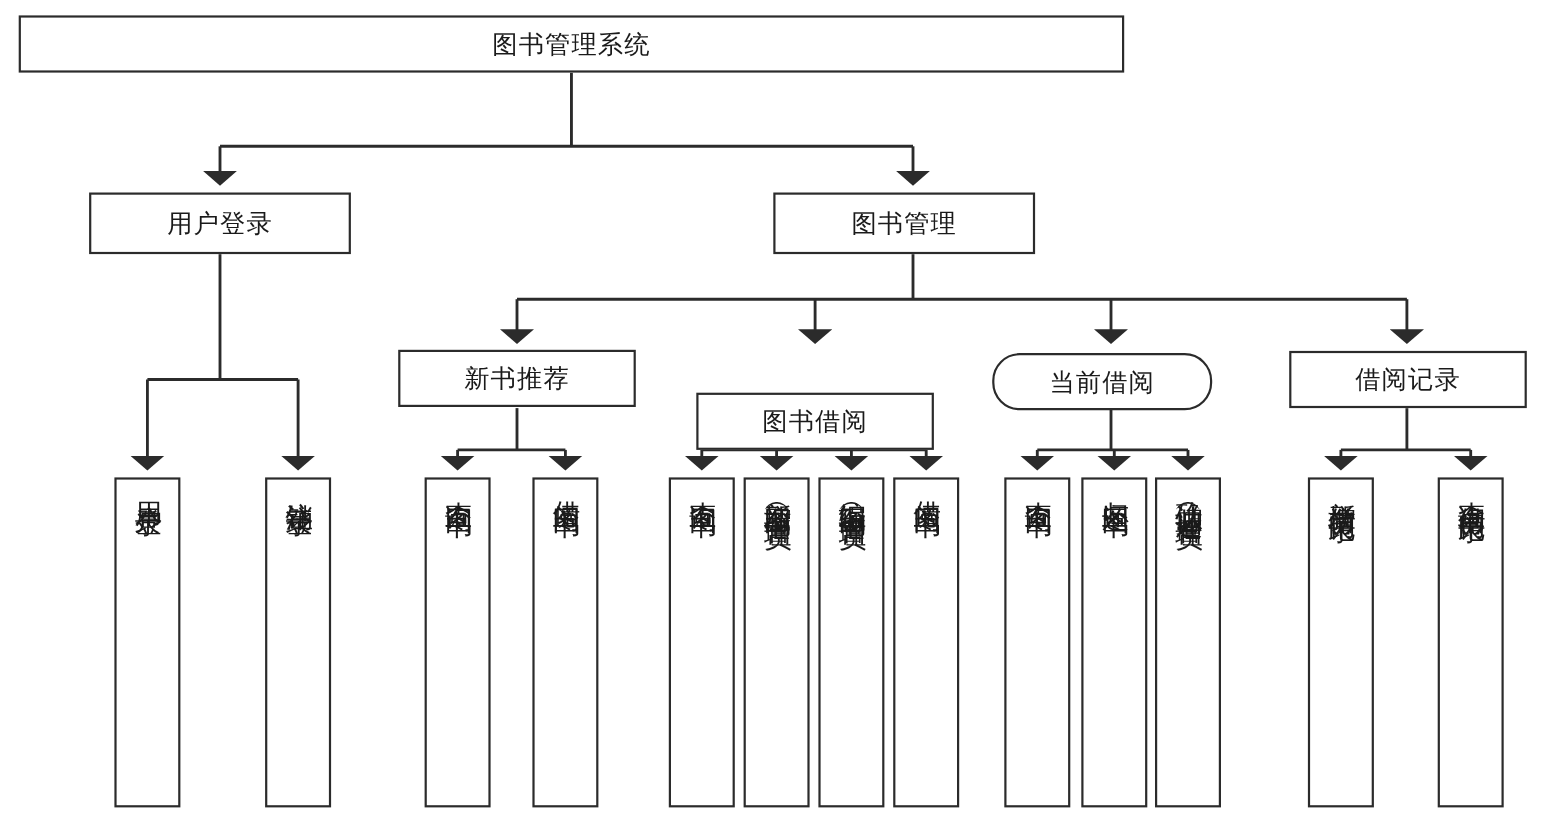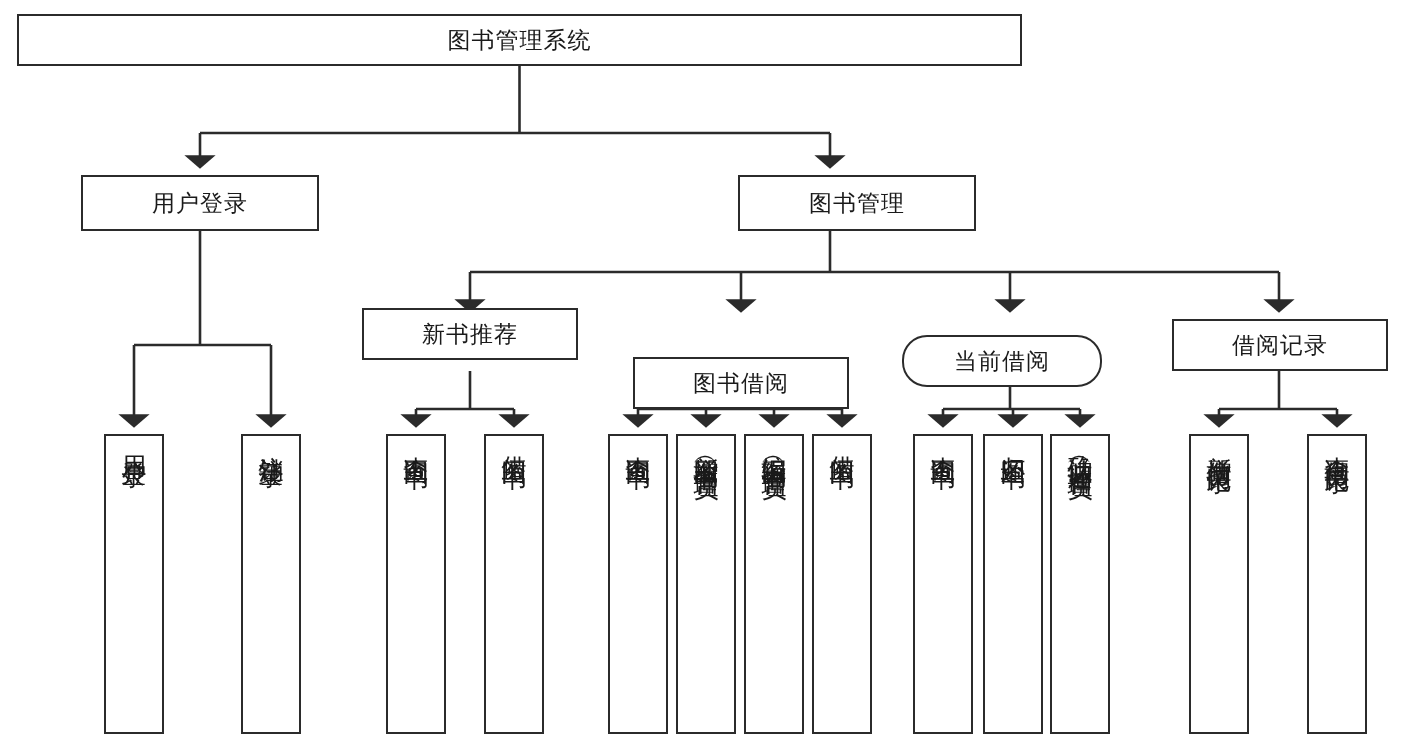--- a/index.html
+++ b/index.html
@@ -122,31 +122,31 @@
     </g>
   </svg>
 
   <div class="node node-h node-root" style="left:17px; top:14px; width:1005px; height:52px;justify-content:center;">
     <span class="label">图书管理系统</span>
   </div>
 
   <div class="node node-h" style="left:81px; top:175px; width:238px; height:56px;">
     <span class="label">用户登录</span>
   </div>
-  <div class="node node-h" style="left:738px; top:175px; width:238px; height:56px;font-family:Liberation Serif, serif;">
+  <div class="node node-h" style="left:703px; top:175px; width:238px; height:56px;font-family:Liberation Serif, serif;">
     <span class="label">图书管理</span>
   </div>
 
-  <div class="node node-h" style="left:362px; top:308px; width:216px; height:52px;">
+  <div class="node node-h" style="left:362px; top:318px; width:216px; height:52px;">
     <span class="label">新书推荐</span>
   </div>
   <div class="node node-h" style="left:633px; top:319px; width:216px; height:52px;margin-top:38px;">
     <span class="label">图书借阅</span>
   </div>
-  <div class="node node-h" style="left:902px; top:335px; width:200px; height:52px;border-radius:25px;">
+  <div class="node node-h" style="left:902px; top:321px; width:200px; height:52px;border-radius:25px;">
     <span class="label">当前借阅</span>
   </div>
   <div class="node node-h" style="left:1172px; top:319px; width:216px; height:52px;">
     <span class="label">借阅记录</span>
   </div>
 
   <div class="node node-v" style="left:104px; top:434px; width:60px; height:300px;">
     <span class="label">用户登录</span>
   </div>
   <div class="node node-v" style="left:241px; top:434px; width:60px; height:300px;">

